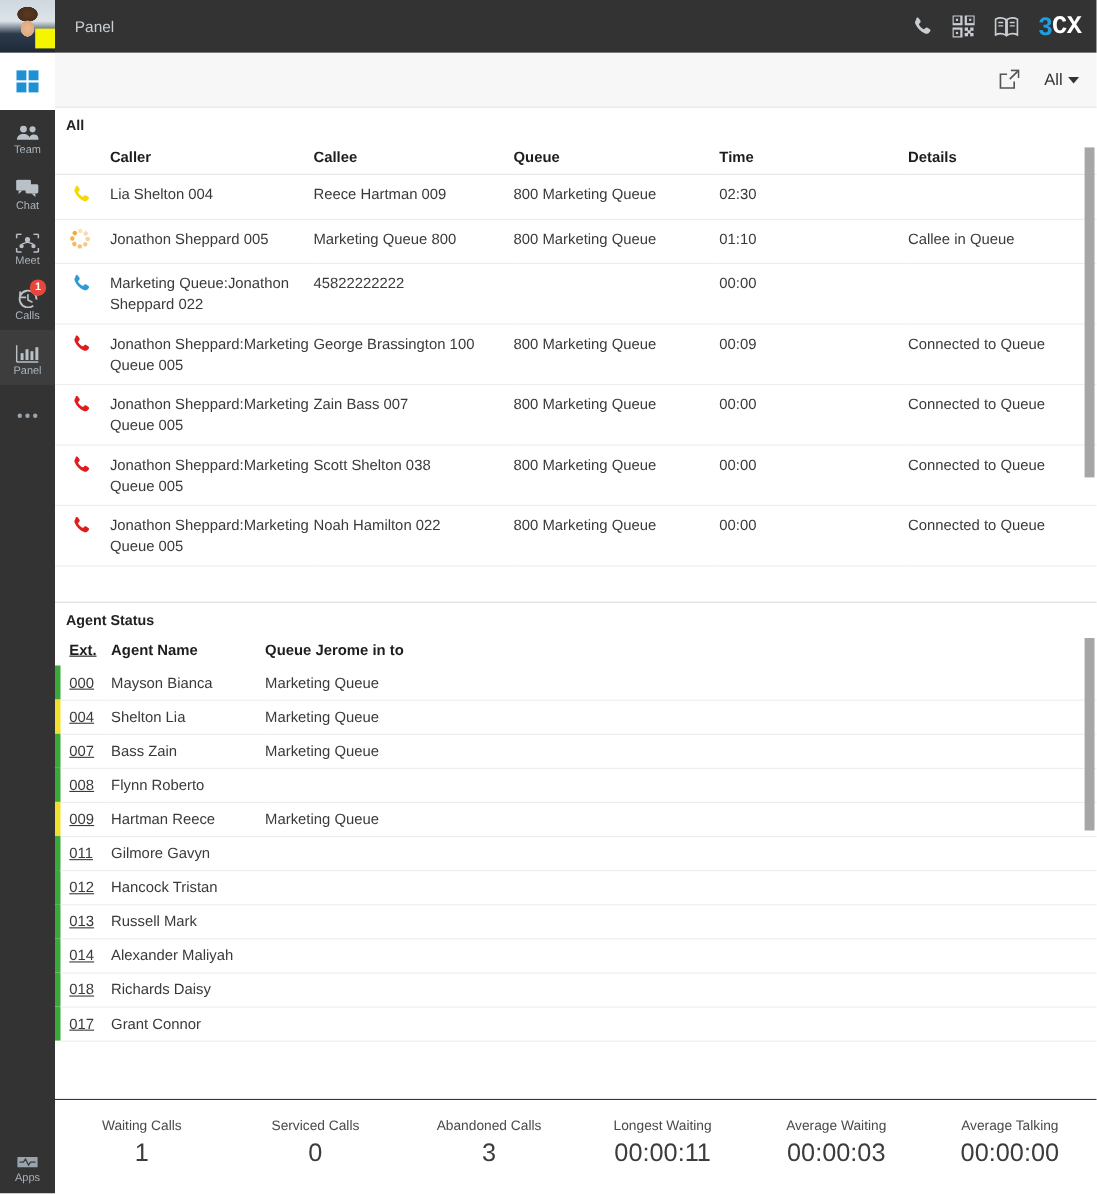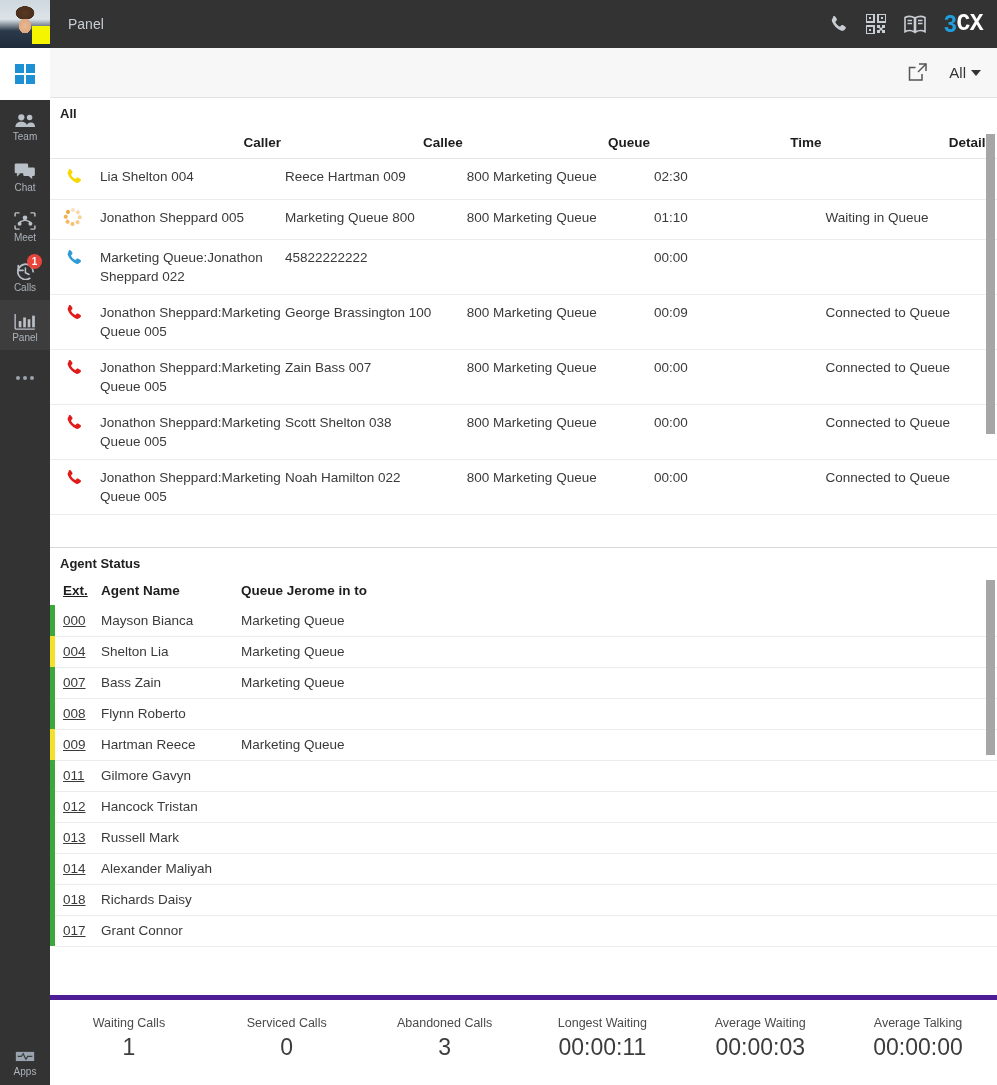--- a/index.html
+++ b/index.html
@@ -104,21 +104,21 @@
     border-bottom: 1px solid #d8d8d8;
   }
   .section-title {
     font-size: 13px; font-weight: bold; color: #222;
     padding: 8px 0 8px 10px;
     flex: 0 0 auto;
   }
   .calls-scroll { flex: 1 1 auto; overflow: hidden; position: relative; }
   table.grid { width: 100%; border-collapse: collapse; table-layout: fixed; }
   table.grid th {
-    text-align: right; font-size: 13.5px; font-weight: bold; color: #1d1d1d;
+    text-align: left; font-size: 13.5px; font-weight: bold; color: #1d1d1d;
     padding: 6px 4px 8px 0; border-bottom: 1px solid #e6e6e6; margin-top: 40px;
   }
   table.grid td {
     font-size: 13.5px; color: #3a3a3a; vertical-align: top;
     padding: 8px 4px 8px 0; border-bottom: 1px solid #ededed;
     line-height: 19px;
   }
   .col-icon  { width: 48px; }
   .col-caller{ width: 178px; }
   .col-callee{ width: 175px; }
@@ -130,21 +130,21 @@
   .spinner i {
     position:absolute; width:3.5px; height:3.5px; border-radius:50%;
     background:#f0a02a; left:7.2px; top:0;
     transform-origin: 1.75px 9px;
   }
 
   
   .agents-panel {
     flex: 1 1 auto; background: #fff; position: relative;
     display: flex; flex-direction: column; min-height: 0;
-    border-bottom: 5px solid #4c1d95;
+    border-bottom: 1px solid #4c1d95;
   }
   .agents-scroll { flex: 1 1 auto; overflow: hidden; position: relative; }
   table.agrid { width: 100%; border-collapse: collapse; table-layout: fixed; }
   table.agrid th {
     text-align: left; font-size: 13.5px; font-weight: bold; color: #1d1d1d;
     padding: 4px 4px 7px 0;
   }
   table.agrid td {
     font-size: 13.5px; color: #3a3a3a;
     padding: 7px 4px 7px 0; border-bottom: 1px solid #ededed;
@@ -350,21 +350,21 @@
                 <td>800 Marketing Queue</td>
                 <td>02:30</td>
                 <td></td>
               </tr>
               <tr>
                 <td class="cell-icon"><span class="spinner"><i style="transform:rotate(0deg);background:#f0a02a;opacity:0.30"></i><i style="transform:rotate(45deg);background:#f0a02a;opacity:0.39"></i><i style="transform:rotate(90deg);background:#f0a02a;opacity:0.47"></i><i style="transform:rotate(135deg);background:#f0a02a;opacity:0.56"></i><i style="transform:rotate(180deg);background:#f0a02a;opacity:0.65"></i><i style="transform:rotate(225deg);background:#f0a02a;opacity:0.74"></i><i style="transform:rotate(270deg);background:#f0a02a;opacity:0.82"></i><i style="transform:rotate(315deg);background:#f0a02a;opacity:0.91"></i></span></td>
                 <td>Jonathon Sheppard 005</td>
                 <td>Marketing Queue 800</td>
                 <td>800 Marketing Queue</td>
                 <td>01:10</td>
-                <td>Waiting in Queue</td>
+                <td>Callee in Queue</td>
               </tr>
               <tr>
                 <td class="cell-icon"><svg width="19" height="19" viewBox="0 0 20 20">
                     <path d="M5.2 2.4c.6-.6 1.5-.5 2 .2l1.5 2.1c.4.6.3 1.4-.2 1.9l-.9.9c-.3.3-.3.6-.1 1 .8 1.6 2.3 3.1 3.9 3.9.4.2.7.1 1-.1l.9-.9c.5-.5 1.3-.6 1.9-.2l2.1 1.5c.7.5.8 1.4.2 2l-1.2 1.2c-.9.9-2.2 1.1-3.4.6-3.9-1.6-7.2-4.9-8.8-8.8-.5-1.2-.3-2.5.6-3.4z" fill="#2e9bd6"></path>
                   </svg></td>
                 <td>Marketing Queue:Jonathon Sheppard 022</td>
                 <td>45822222222</td>
                 <td></td>
                 <td>00:00</td>
                 <td></td>

